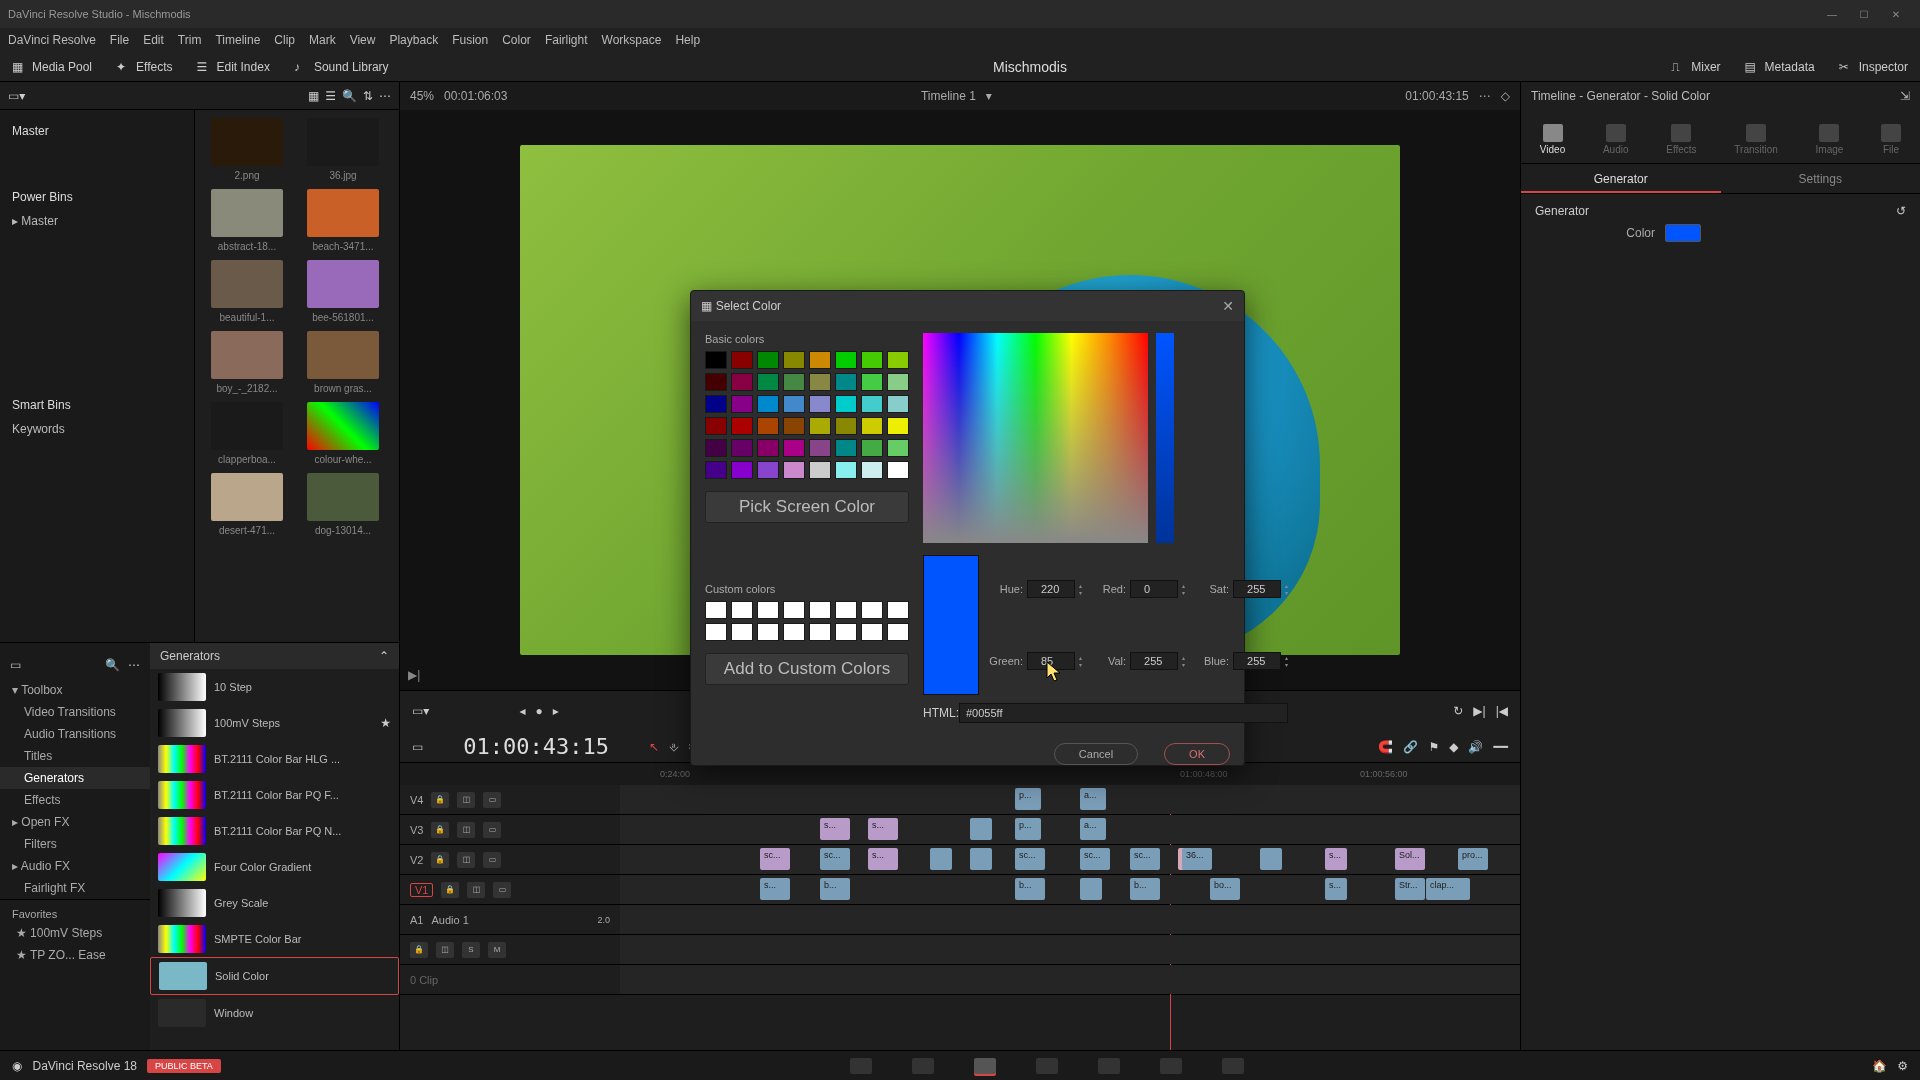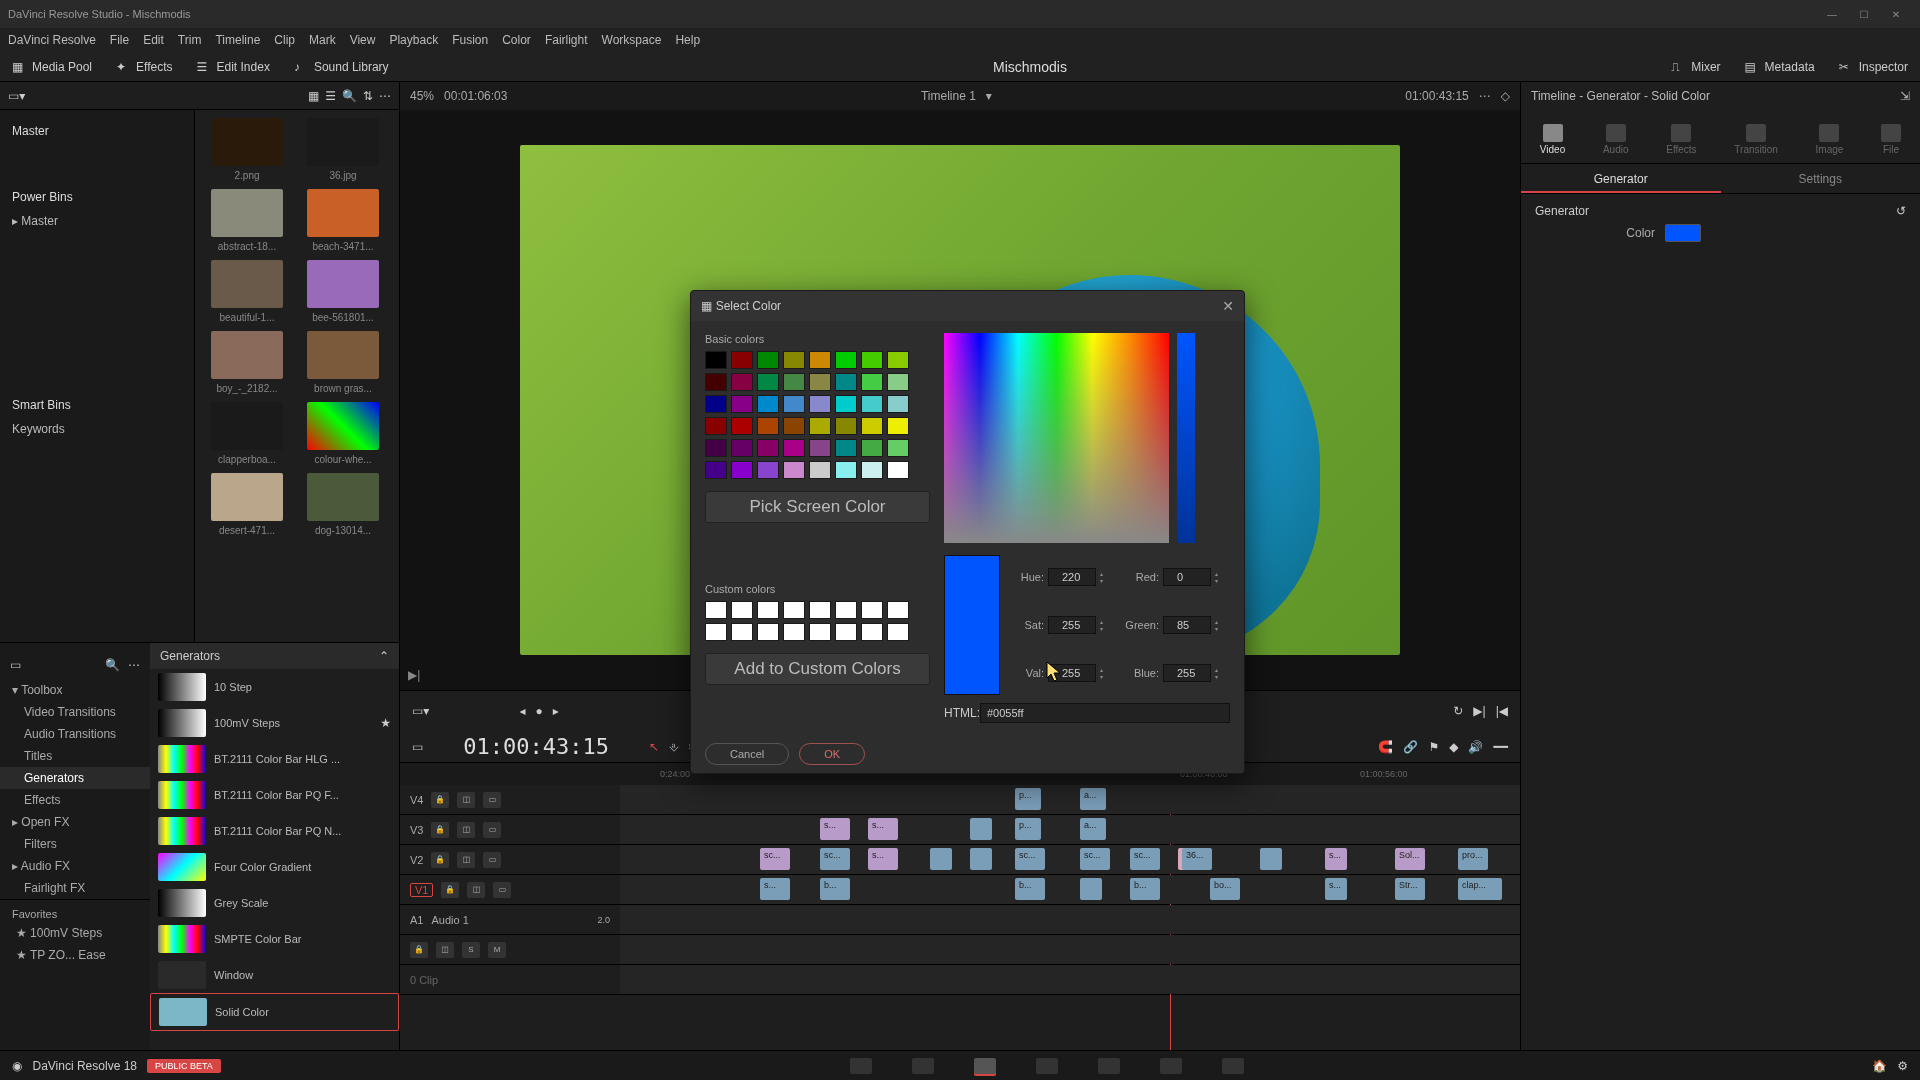--- a/index.html
+++ b/index.html
@@ -87,28 +87,28 @@
 .bc{width:22px;height:18px;cursor:pointer;border:1px solid #1a1a1a}
 .pick-btn{width:100%;margin-top:6px;padding:5px;background:#3a3a3a;border:1px solid #222;color:#bbb;font-size:17px;border-radius:3px;cursor:pointer}
 .custom-grid{display:grid;grid-template-columns:repeat(8,22px);gap:4px;margin:6px 0}
 .cc{width:22px;height:18px;background:#fff;border:1px solid #1a1a1a;cursor:pointer}
 .dlg-right{flex:1}
 .gradient-area{display:flex;gap:8px;margin-bottom:12px}
 .sv-gradient{width:225px;height:210px;background:linear-gradient(to bottom,transparent 0%,#888 100%),linear-gradient(to right,#f0f 0%,#00f 16%,#0ff 33%,#0f0 50%,#ff0 66%,#f80 83%,#f00 100%);position:relative;cursor:crosshair}
 .hue-slider{width:18px;height:210px;background:linear-gradient(to bottom,#0055ff 0%,#003399 100%);position:relative}
 .preview-inputs{display:flex;gap:10px}
 .color-preview{width:56px;height:140px;background:#0055ff;border:1px solid #111}
-.inputs{flex:1;display:grid;grid-template-columns:1fr 1fr;gap:4px 10px}
+.inputs{flex:1;display:grid;grid-template-columns:1fr 1fr 1fr;gap:4px 10px}
 .in-row{display:flex;align-items:center;gap:4px}
 .in-row label{width:34px;text-align:right;font-size:11px;color:#aaa}
 .in-row input{width:48px;background:#222;border:1px solid #111;color:#ccc;padding:2px 13px;font-size:11px}
 .spin{display:flex;flex-direction:column;font-size:6px;color:#888}
 .html-row{display:flex;align-items:center;margin-top:8px}
 .html-row input{flex:1;background:#222;border:1px solid #111;color:#ccc;padding:3px 6px;font-size:11px}
-.dlg-buttons{display:flex;gap:10px;padding:8px 14px 8px}
+.dlg-buttons{display:flex;gap:26px;justify-content:flex-end;padding:8px 14px 0}
 .dlg-btn{padding:4px 24px;border-radius:12px;font-size:11px;cursor:pointer;border:1px solid #555}
 .dlg-btn.cancel{background:transparent;color:#aaa}
 .dlg-btn.ok{background:transparent;color:#d87070;border-color:#a05050}
 .cursor-icon{position:absolute;left:1045px;top:660px;width:20px;height:24px;z-index:200;pointer-events:none}
 .icon{display:inline-block;width:14px;height:14px;vertical-align:middle}
 .sec-label{font-size:11px;color:#aaa;margin-bottom:2px}
 .tl-hdr{height:28px;display:flex;align-items:center;padding:0 10px;font-size:12px;color:#bbb}
 </style>
 </head>
 <body>
@@ -300,27 +300,27 @@
               <span class="gen-label">Four Color Gradient</span>
             </div>
             <div class="gen-item">
               <div class="gen-swatch" style="background:linear-gradient(to right,#000,#fff)"></div>
               <span class="gen-label">Grey Scale</span>
             </div>
             <div class="gen-item">
               <div class="gen-swatch" style="background:linear-gradient(to right,#888,#ff0,#0ff,#0f0,#f0f,#f00,#00f)"></div>
               <span class="gen-label">SMPTE Color Bar</span>
             </div>
-            <div class="gen-item">
-              <div class="gen-swatch" style="background:#2a2a2a"></div>
-              <span class="gen-label">Window</span>
-            </div>
             <div class="gen-item sel">
               <div class="gen-swatch" style="background:#7ab8c8"></div>
               <span class="gen-label">Solid Color</span>
+            </div>
+            <div class="gen-item">
+              <div class="gen-swatch" style="background:#2a2a2a"></div>
+              <span class="gen-label">Window</span>
             </div>
           </div>
       </div>
     </div>
   </div>
 
   <div class="center">
     <div class="viewer-bar">
       <span>45%</span>
       <span>00:01:06:03</span>
@@ -430,21 +430,21 @@
             </div>
             <div class="track-content">
               <div class="clip blue" style="left: 140px; width: 30px;">s...</div>
               <div class="clip blue" style="left: 200px; width: 30px;">b...</div>
               <div class="clip blue" style="left: 395px; width: 30px;">b...</div>
               <div class="clip blue" style="left: 460px; width: 22px;"></div>
               <div class="clip blue" style="left: 510px; width: 30px;">b...</div>
               <div class="clip blue" style="left: 590px; width: 30px;">bo...</div>
               <div class="clip blue" style="left: 705px; width: 22px;">s...</div>
               <div class="clip blue" style="left: 775px; width: 30px;">Str...</div>
-              <div class="clip blue" style="left: 838px; width: 44px;">clap...</div>
+              <div class="clip blue" style="left: 806px; width: 44px;">clap...</div>
             </div>
           </div>
           <div class="track" style="height: 30px;">
             <div class="track-hdr">
               <span>A1</span>
               <span>Audio 1</span>
               <span style="margin-left:auto;font-size:9px">2.0</span>
             </div>
             <div class="track-content"></div>
           </div>

